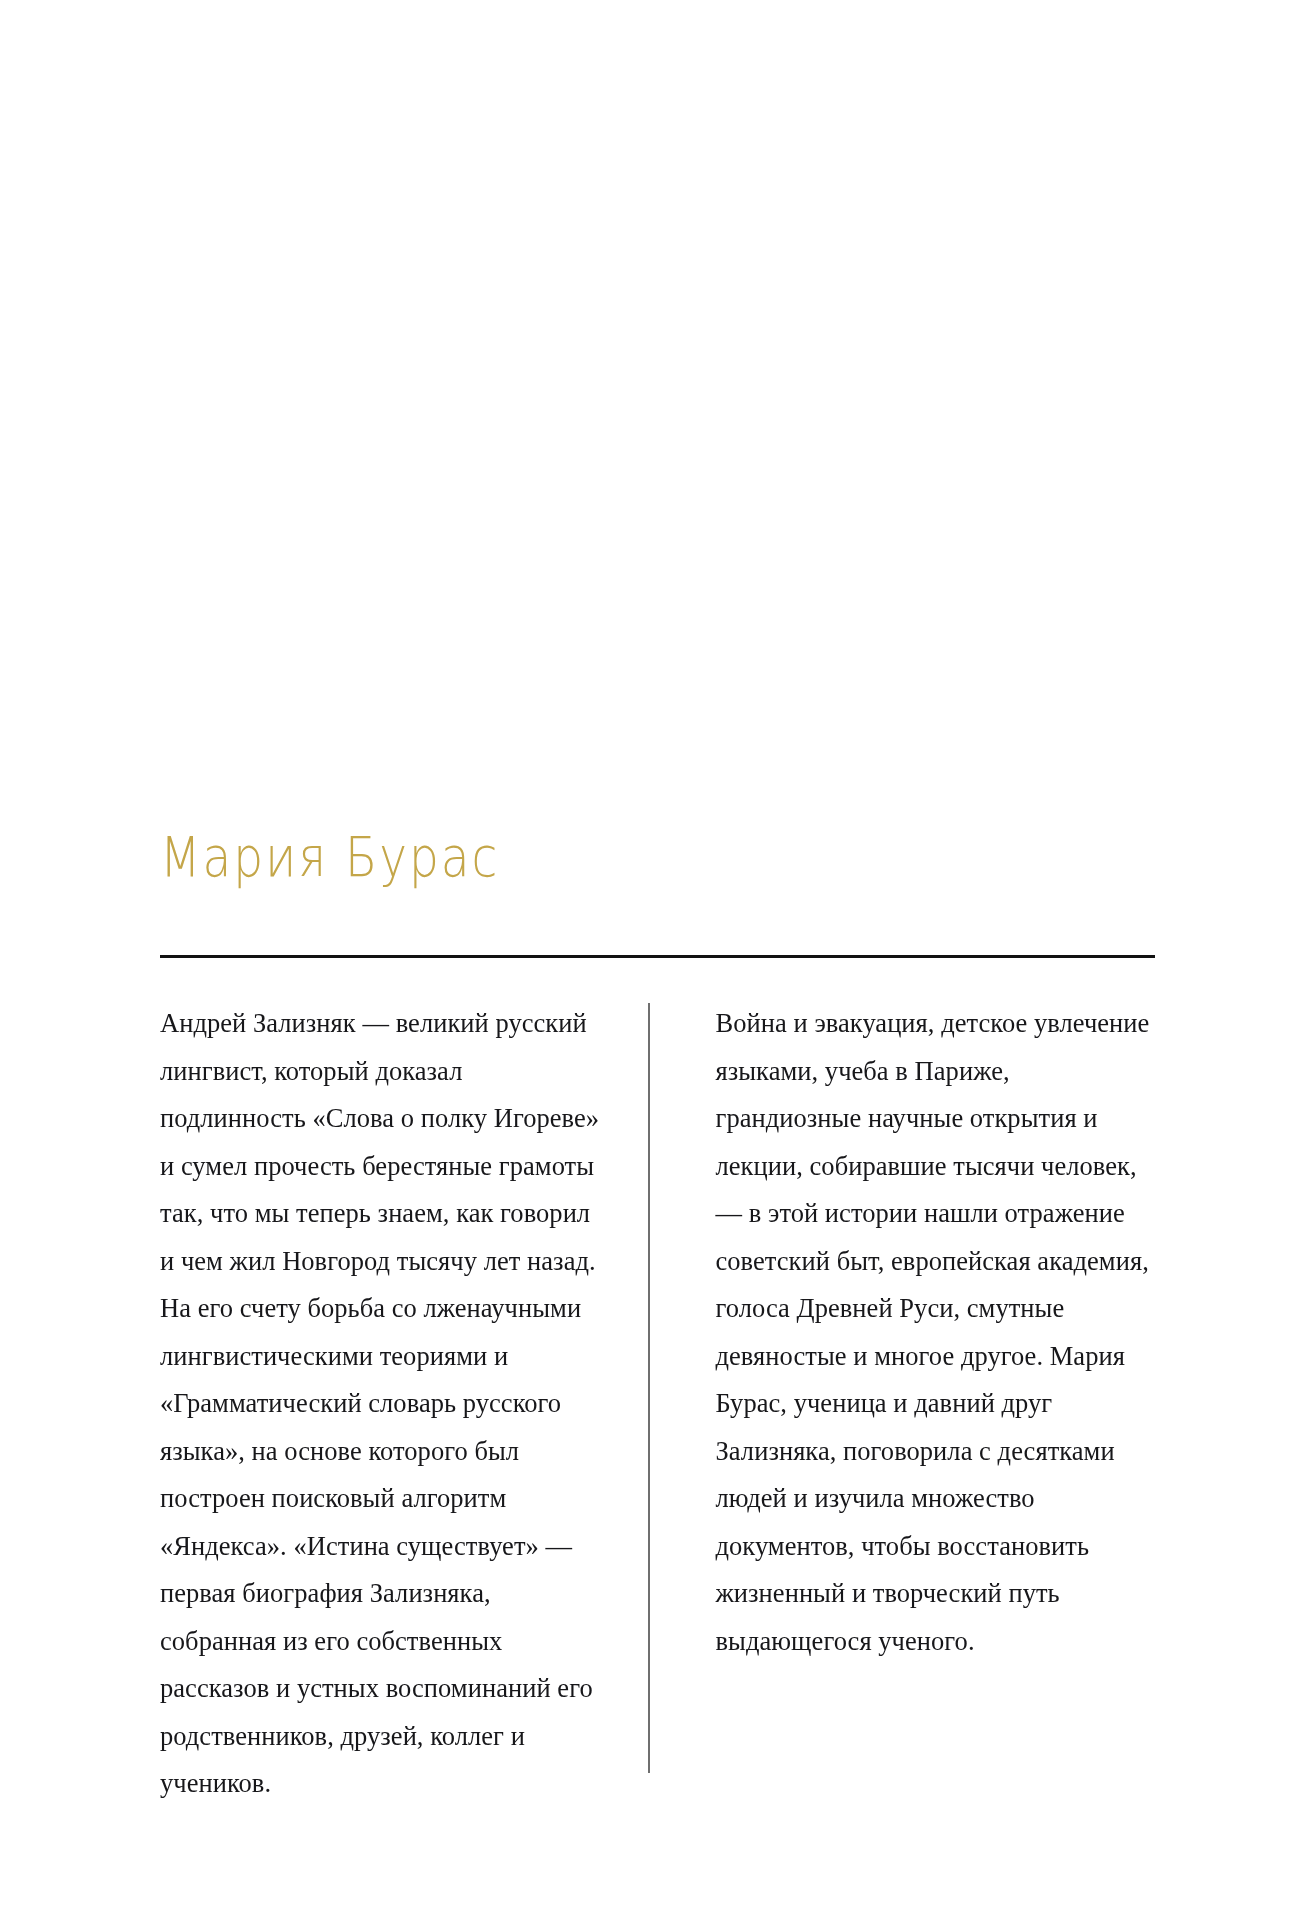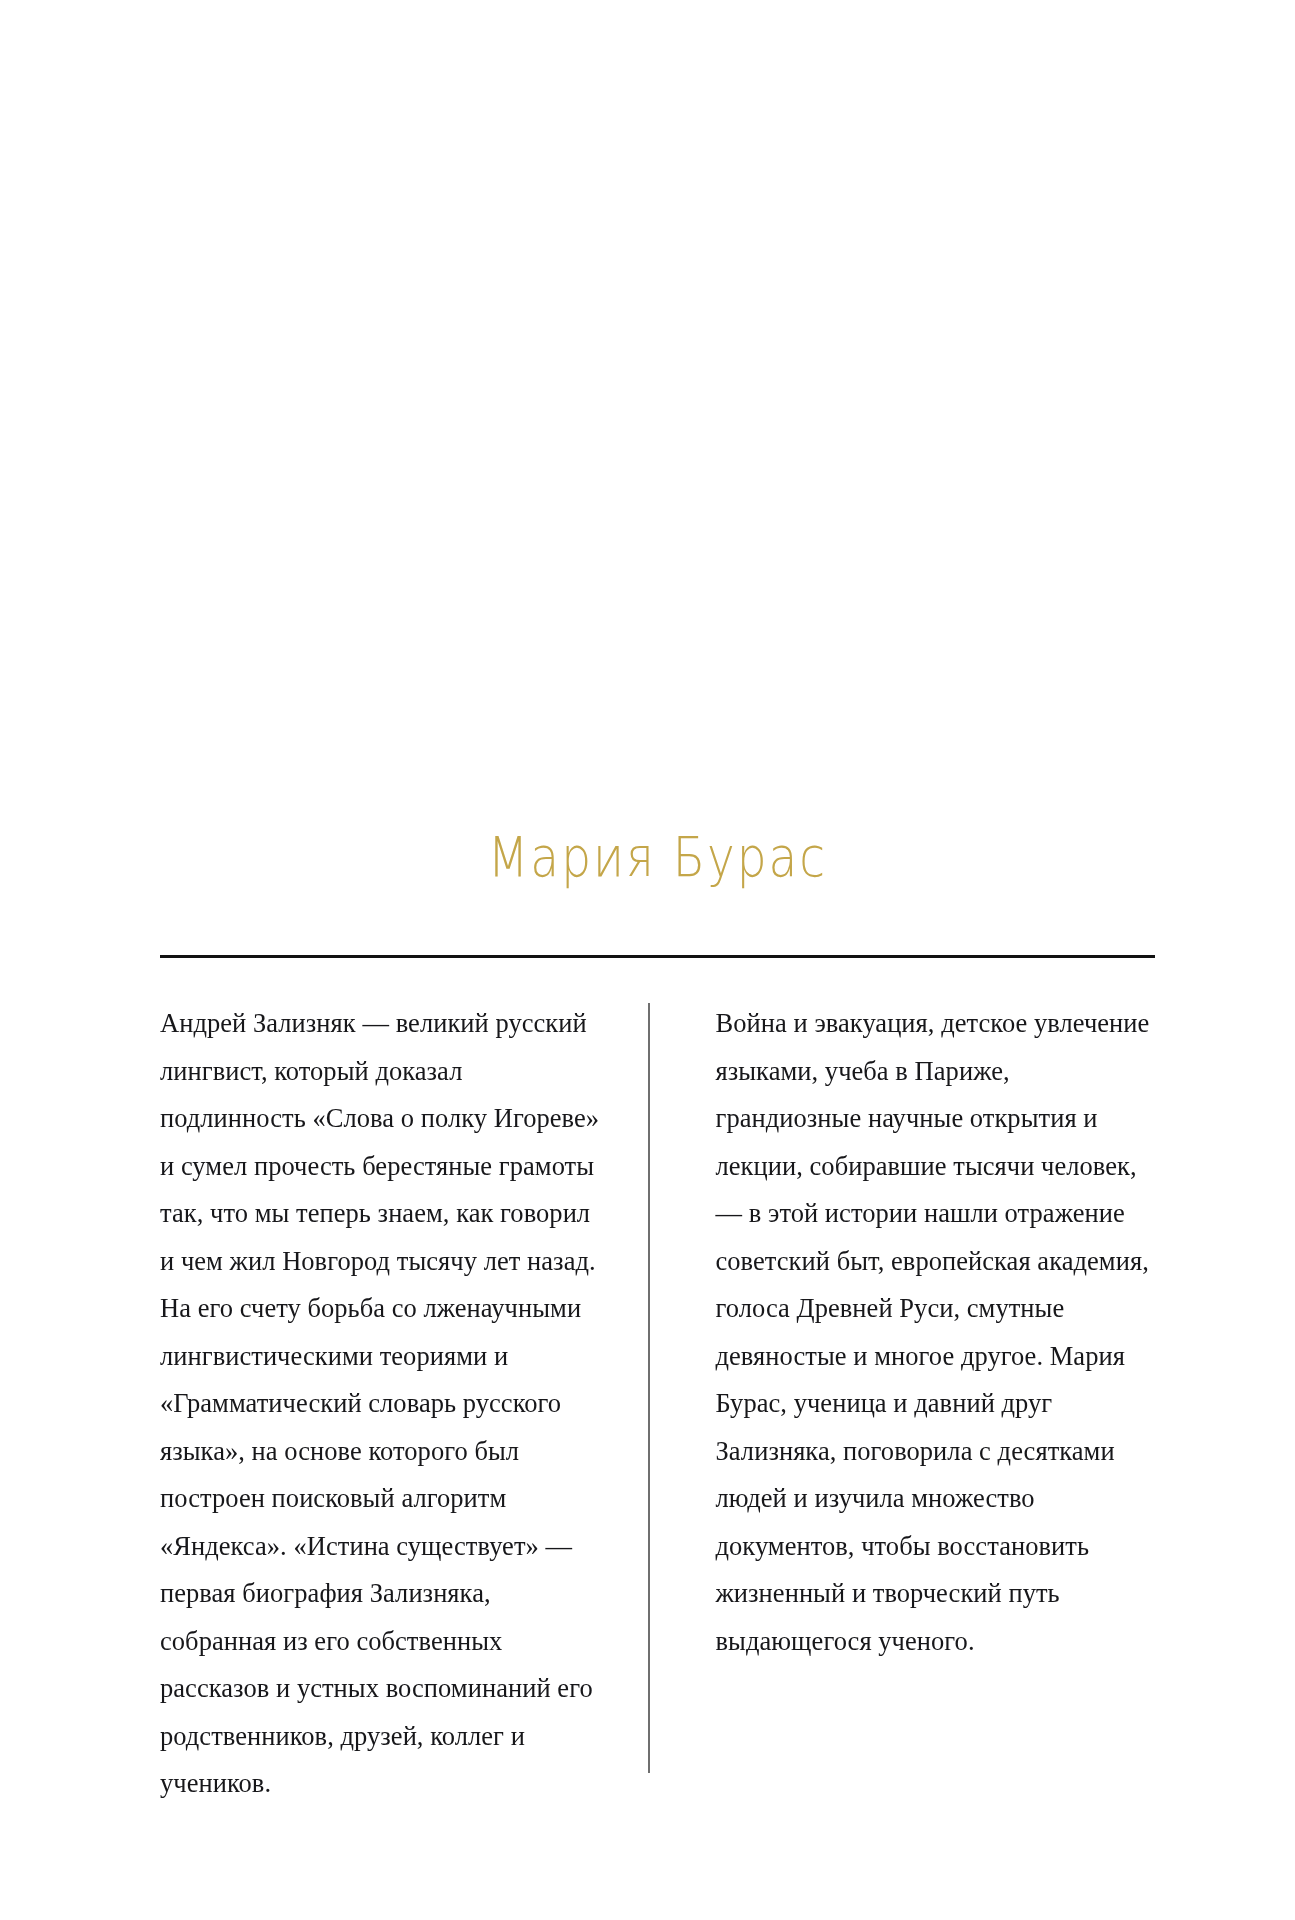--- a/index.html
+++ b/index.html
@@ -58,21 +58,21 @@
   }
   .title-line.l1 { margin-top: 46px; }
   .title-line.l2 { margin-top: 26px; }
 
   
   .author-block {
     position: absolute;
     left: 160px;
     right: 140px;
     top: 836px;
-    text-align: center;
+    text-align: left;
   }
   .author-name {
     font-family: "DejaVu Sans", sans-serif;
     font-weight: 300;
     font-size: 47px;
     letter-spacing: 2.0px;
     color: #c4a649;
     line-height: 1.1;
     white-space: nowrap;
     transform: scaleY(1.16);

